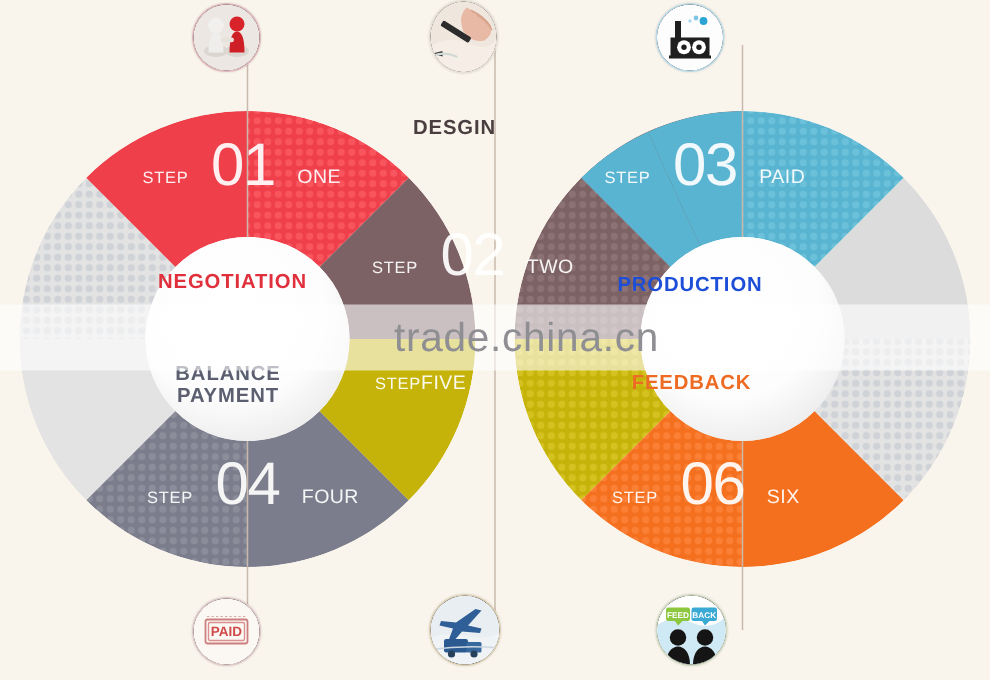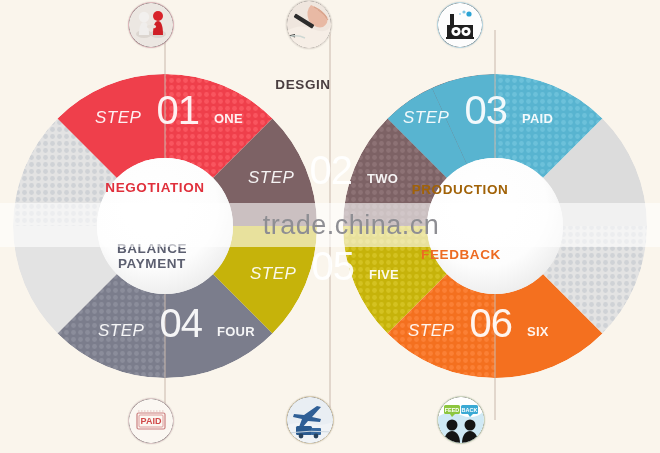--- a/index.html
+++ b/index.html
@@ -16,31 +16,31 @@
   .lyr{position:absolute;left:0;top:0;width:660px;height:453px;pointer-events:none;}
 
   .steplbl{
     position:absolute;
     white-space:nowrap;
     color:rgba(255,255,255,0.92);
     display:flex;align-items:baseline;
     transform-origin:center center;
   }
   .steplbl .w{
-    font-size:17px;letter-spacing:0.5px;font-weight:400;
+    font-size:11px;letter-spacing:0.5px;font-weight:400;
     font-family:"Liberation Sans", sans-serif;
-    position:relative;top:-1px;font-style:italic;
+    position:relative;top:-1px;
   }
   .steplbl .n{
     font-size:40px;line-height:36px;font-weight:300;
     letter-spacing:-1px;margin:0 15px;
     font-family:"Liberation Sans", sans-serif;
   }
   .steplbl .o{
-    font-size:13px;letter-spacing:0.3px;font-weight:700;
+    font-size:13px;letter-spacing:0.3px;font-weight:400;
     position:relative;top:-1px;
   }
 
   .caption{
     position:absolute;white-space:nowrap;
     font-weight:bold;font-size:13.5px;letter-spacing:0.6px;
     text-align:center;transform:translateX(-50%);
   }
   .caption.two-line{line-height:15px;}
 
@@ -195,35 +195,34 @@
     </div>
 
     <div class="steplbl" style="left:98px;top:305px;">
       <span class="w">STEP</span>
       <span class="n">04</span>
       <span class="o">FOUR</span>
     </div>
 
     <div class="steplbl" style="left:250px;top:248px;">
       <span class="w">STEP</span>
-      <span class="n">05</span>
       <span class="o">FIVE</span>
     </div>
 
     <div class="steplbl" style="left:408px;top:305px;">
       <span class="w">STEP</span>
       <span class="n">06</span>
       <span class="o">SIX</span>
     </div>
 
     <div class="caption" style="left:155px;top:180px;color:#e0303c;">NEGOTIATION</div>
 
     <div class="caption" style="left:303px;top:77px;color:#4a3e40;">DESGIN</div>
 
-    <div class="caption" style="left:460px;top:182px;color:#a16207;">PRODUCTION</div>
+    <div class="caption" style="left:460px;top:182px;color:#1d4ed8;">PRODUCTION</div>
 
     <div class="caption two-line" style="left:152px;top:241px;color:#5c5f70;">
       <div>BALANCE</div>
       <div>PAYMENT</div>
     </div>
 
 
     <div class="caption" style="left:461px;top:247px;color:#ed6b22;">FEEDBACK</div>
   </div>
 

